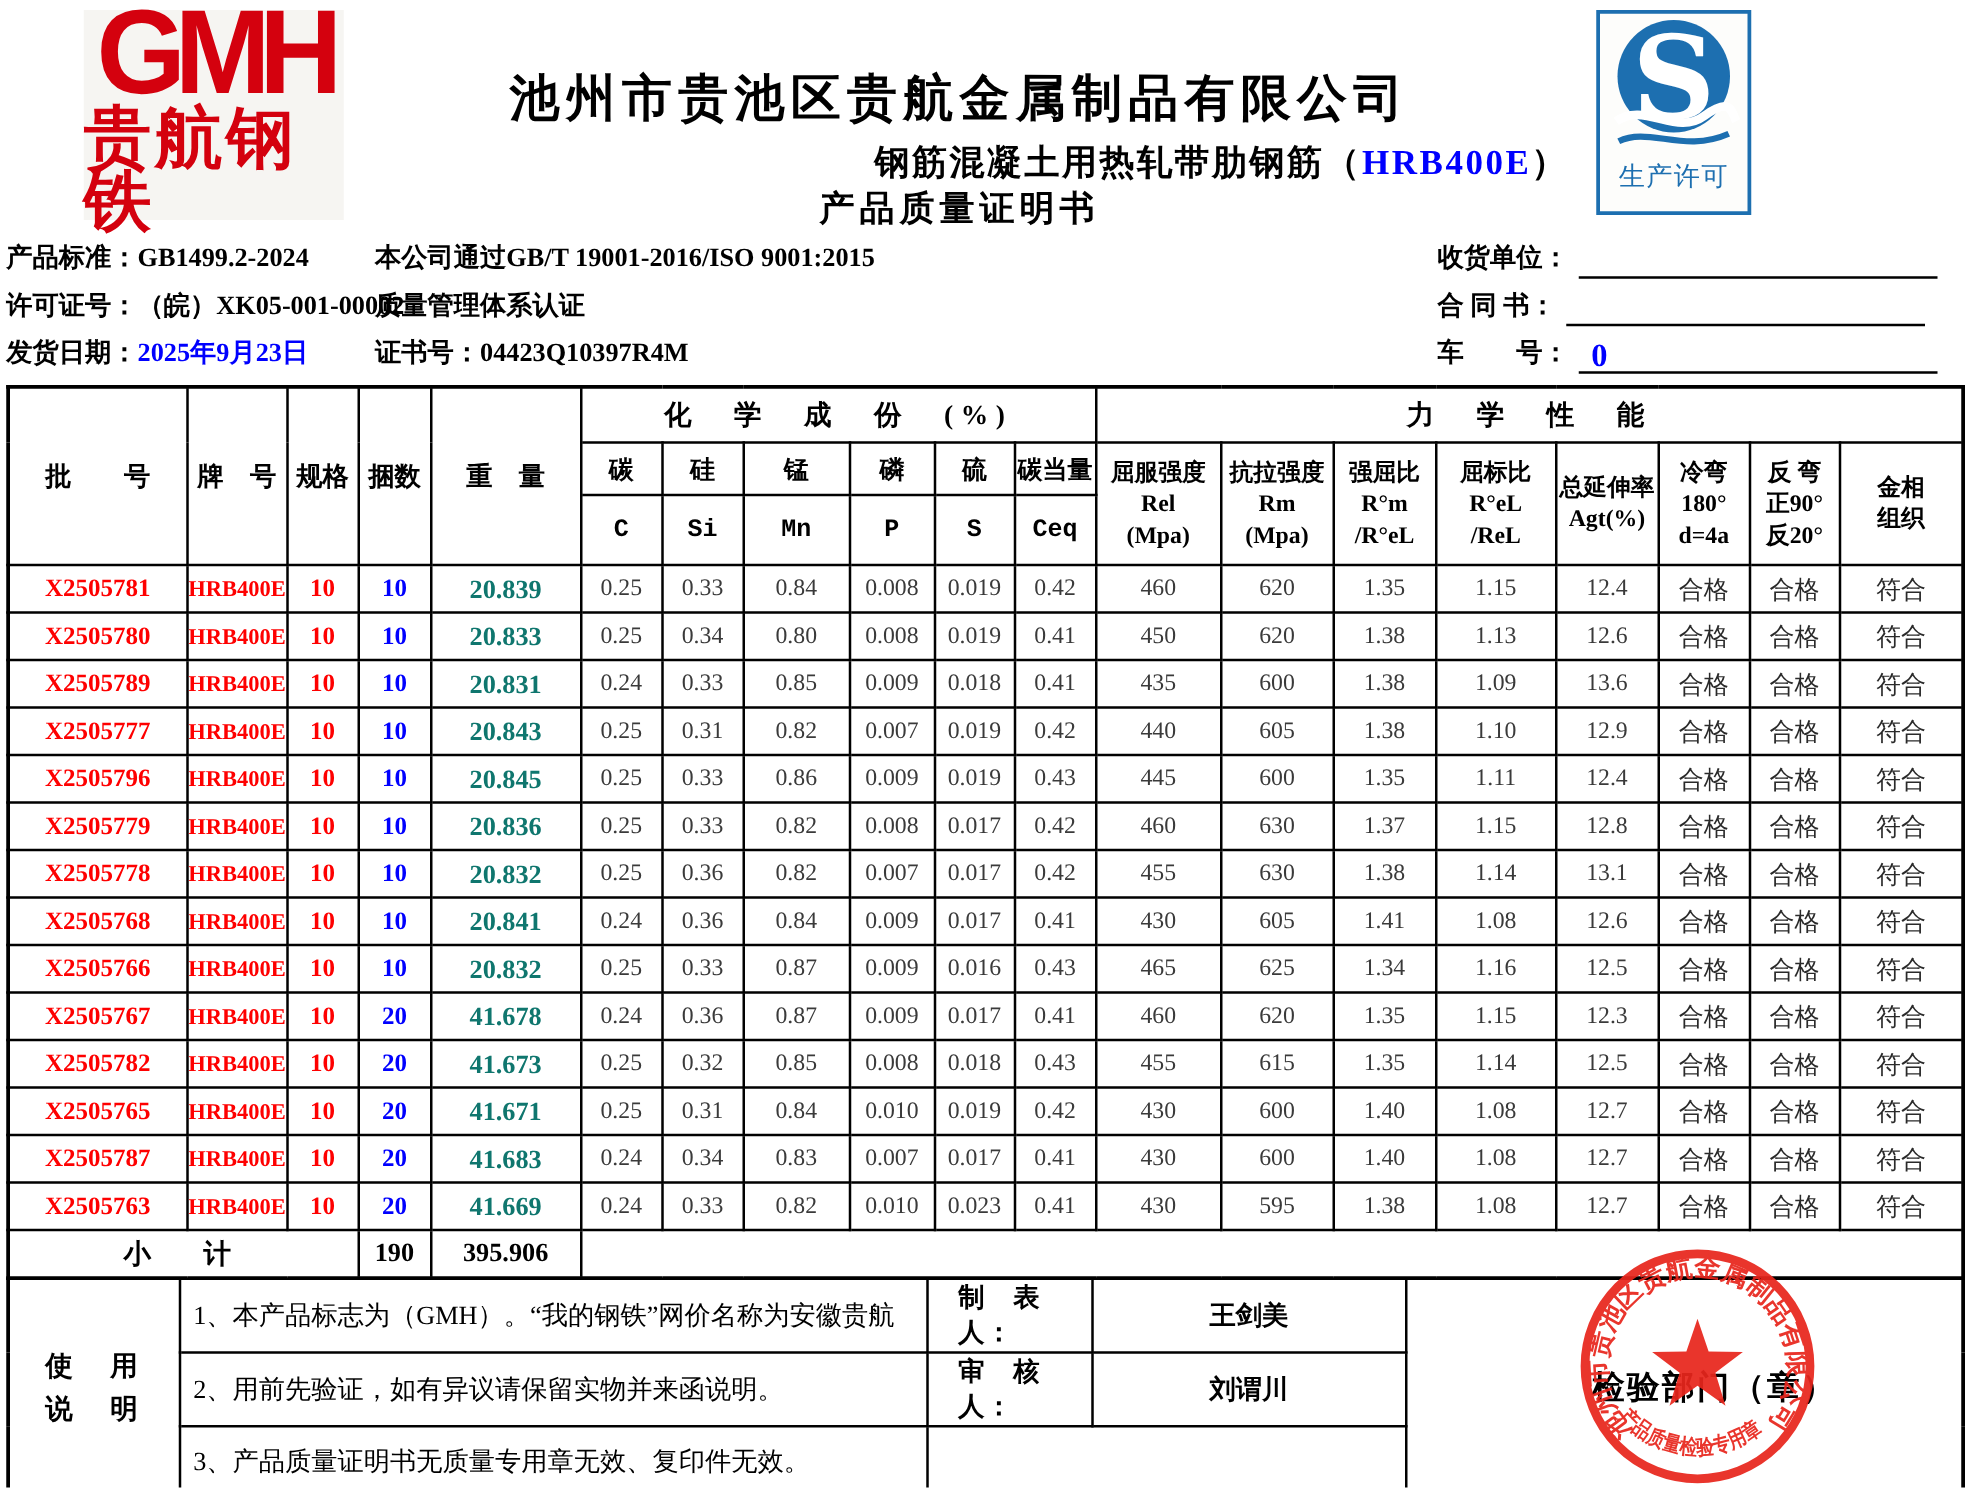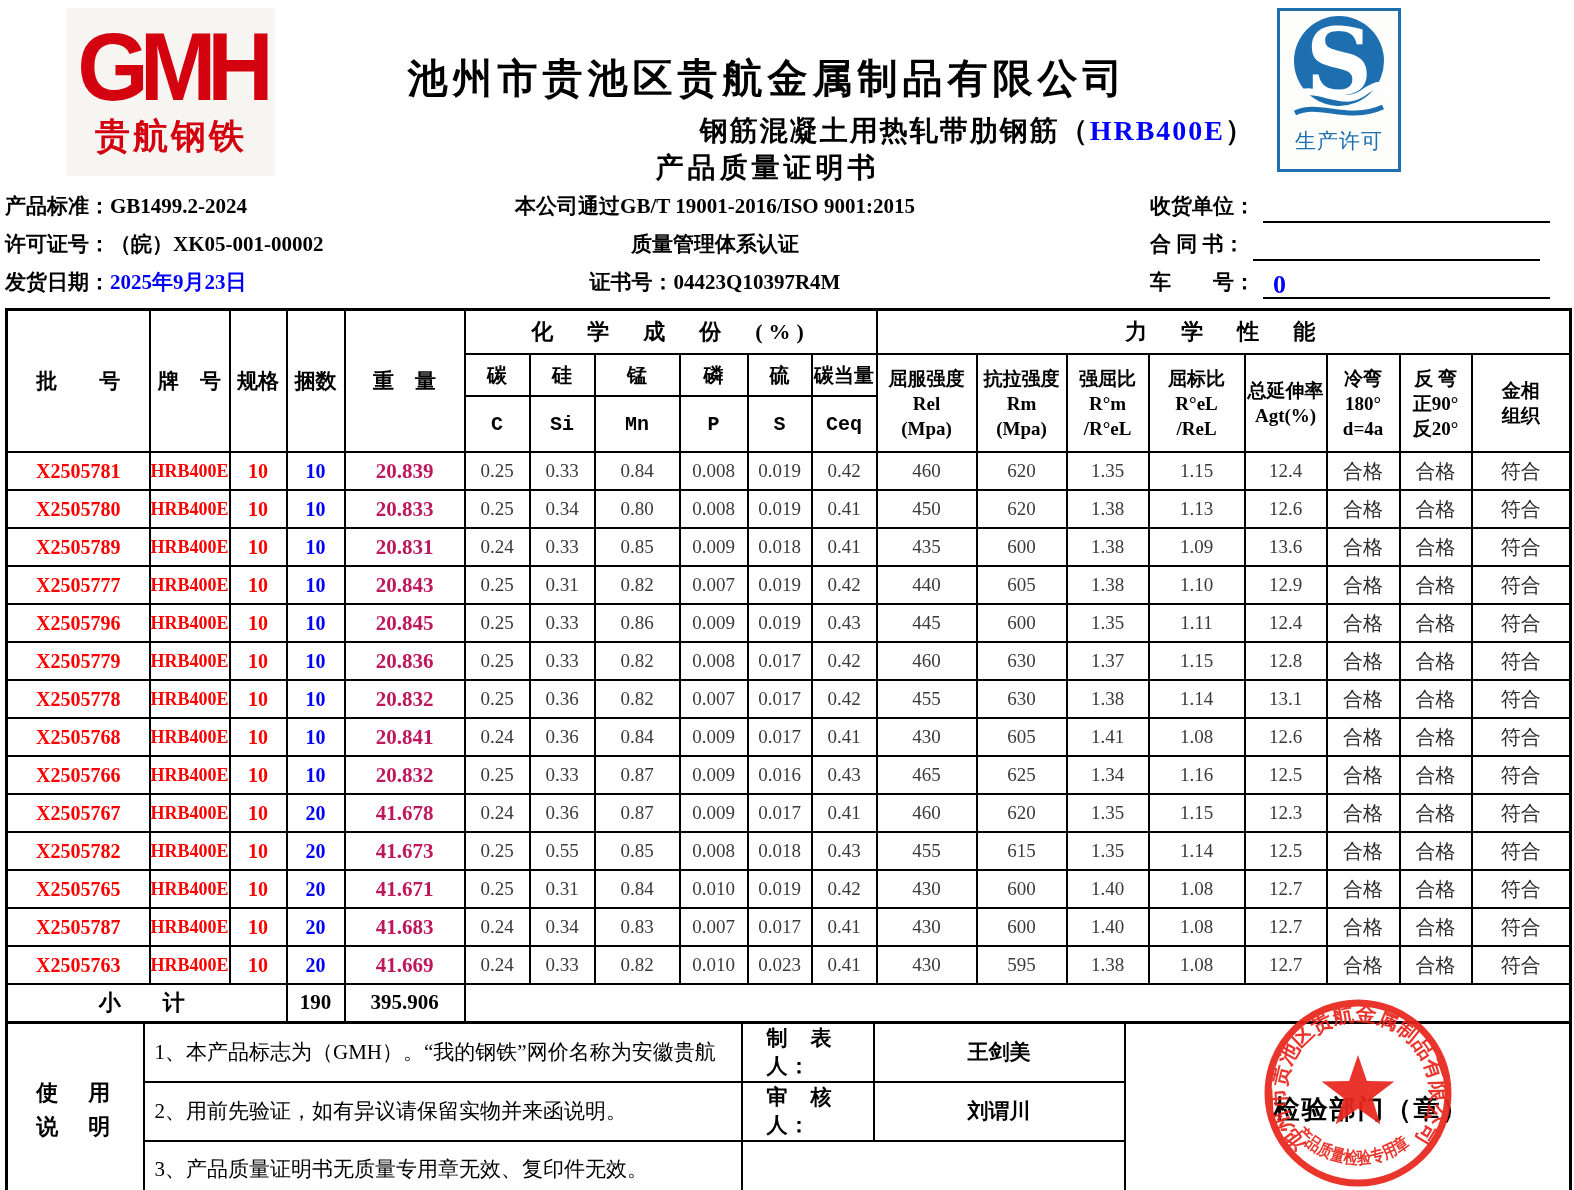--- a/index.html
+++ b/index.html
@@ -4,30 +4,30 @@
 <style>
   html,body{margin:0;padding:0;}
   body{width:1574px;height:1190px;position:relative;background:#fff;overflow:hidden;
        font-family:"Liberation Serif","DejaVu Serif",serif;color:#000;}
 
   
   .logo{position:absolute;left:67px;top:8px;width:208px;height:168px;background:#f6f5f2;
         display:flex;flex-direction:column;align-items:center;justify-content:center;}
   .logo-gmh{font-family:"Liberation Sans",sans-serif;font-weight:900;font-size:92px;line-height:88px;
         color:#d4010e;letter-spacing:-9px;transform:scaleY(1.04);}
-  .logo-sub{font-family:"Liberation Sans",sans-serif;font-weight:900;font-size:35px;line-height:50px;
+  .logo-sub{font-family:"Liberation Sans",sans-serif;font-weight:900;font-size:54px;line-height:50px;
         color:#d4010e;letter-spacing:3px;}
 
   .title-block{position:absolute;left:280px;top:56px;width:975px;text-align:center;}
   .company{font-size:40px;font-weight:600;letter-spacing:5px;line-height:46px;}
   .subtitle{font-size:28px;font-weight:bold;letter-spacing:2px;margin-top:13px;line-height:32px;text-align:right;}
   .doctitle{font-size:28px;font-weight:bold;letter-spacing:4px;margin-top:5px;line-height:32px;}
   .blue{color:#0000fe;}
 
-  .certs{position:absolute;left:300px;top:189px;width:830px;text-align:center;font-weight:bold;font-size:21px;}
+  .certs{position:absolute;left:300px;top:189px;width:830px;font-weight:bold;font-size:21px;}
   .certs div{height:38px;line-height:34px;}
 
   .left-info{position:absolute;left:5px;top:189px;font-weight:bold;font-size:21px;}
   .left-info div{height:38px;line-height:34px;}
 
   .right-fields{position:absolute;left:1150px;top:189px;width:420px;font-weight:bold;font-size:21px;}
   .rf-row{height:38px;line-height:34px;white-space:nowrap;}
   .rf-line{display:inline-block;width:287px;border-bottom:2px solid #000;height:28px;margin-left:8px;
            vertical-align:bottom;}
   .rf-value{color:#0000fe;font-size:26px;font-weight:bold;padding-left:10px;line-height:28px;display:inline-block;}
@@ -47,21 +47,21 @@
   .hdr-group{font-weight:bold;font-size:22px;letter-spacing:6px;height:42px;}
   .hdr-sub{font-weight:bold;font-size:20px;height:40px;}
   .hdr-sym{font-family:"Liberation Mono",monospace;font-weight:bold;font-size:20px;height:54px;}
   .mech-hdr{font-weight:bold;font-size:19px;line-height:25px;white-space:pre-line;}
 
   .data-row{height:38px;}
   .v-batch{color:#fe0000;font-size:20px;font-weight:bold;}
   .v-grade{color:#fe0000;font-size:18px;font-weight:bold;}
   .v-spec{color:#fe0000;font-size:20px;font-weight:bold;}
   .v-bundle{color:#0000fe;font-size:20px;font-weight:bold;}
-  .v-weight{color:#be185d;font-size:21px;font-weight:bold;}
+  .v-weight{color:#0f766e;font-size:21px;font-weight:bold;}
   .v-chem{color:#3a3a3a;font-size:19px;}
   .v-mech{color:#3a3a3a;font-size:19px;}
   .v-pass{color:#2a2a2a;font-size:20px;}
 
   .subtotal-row{height:38px;}
   .sub-label{font-weight:bold;font-size:22px;letter-spacing:10px;}
   .sub-num{font-weight:bold;font-size:21px;}
 
   .usage{font-weight:bold;font-size:22px;white-space:pre-line;line-height:34px;letter-spacing:4px;}
   .note{text-align:left;font-size:21px;padding-left:10px;}
@@ -397,21 +397,21 @@
           <td class="v-pass">合格</td>
           <td class="v-pass">符合</td>
         </tr>
         <tr class="data-row">
           <td class="v-batch">X2505782</td>
           <td class="v-grade">HRB400E</td>
           <td class="v-spec">10</td>
           <td class="v-bundle">20</td>
           <td class="v-weight">41.673</td>
           <td class="v-chem">0.25</td>
-          <td class="v-chem">0.55</td>
+          <td class="v-chem">0.32</td>
           <td class="v-chem">0.85</td>
           <td class="v-chem">0.008</td>
           <td class="v-chem">0.018</td>
           <td class="v-chem">0.43</td>
           <td class="v-mech">455</td>
           <td class="v-mech">615</td>
           <td class="v-mech">1.35</td>
           <td class="v-mech">1.14</td>
           <td class="v-mech">12.5</td>
           <td class="v-pass">合格</td>

